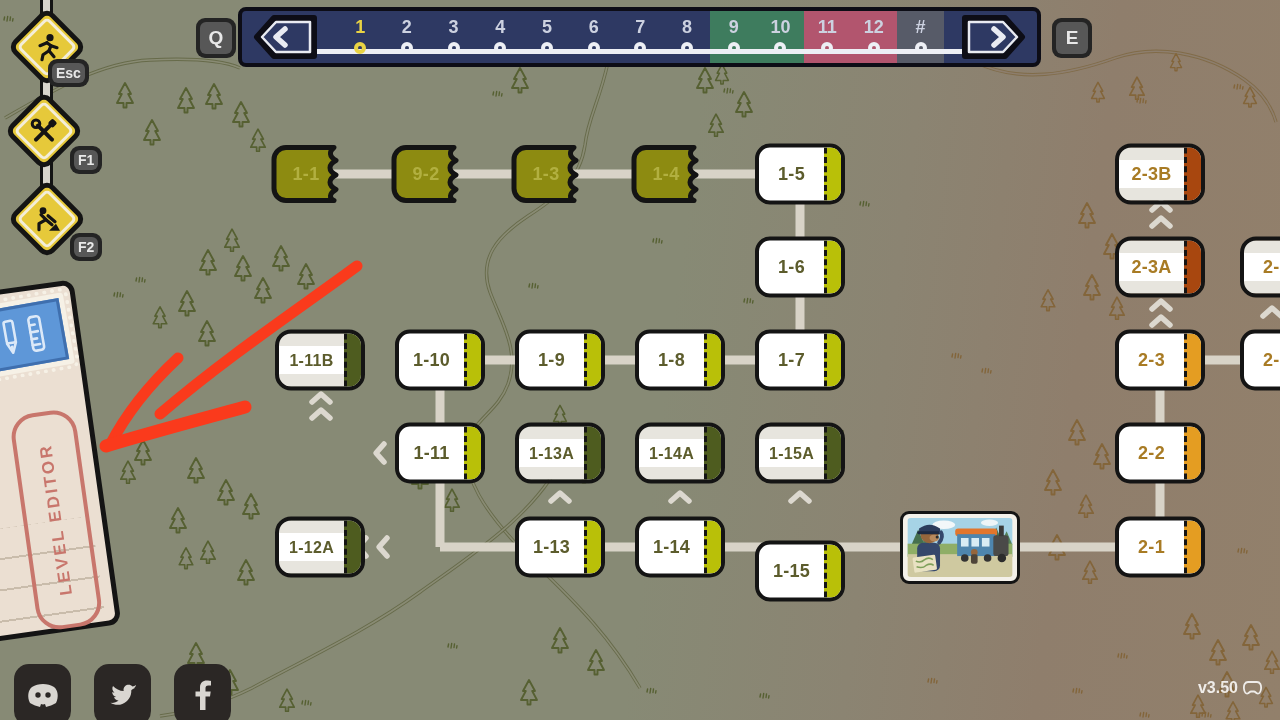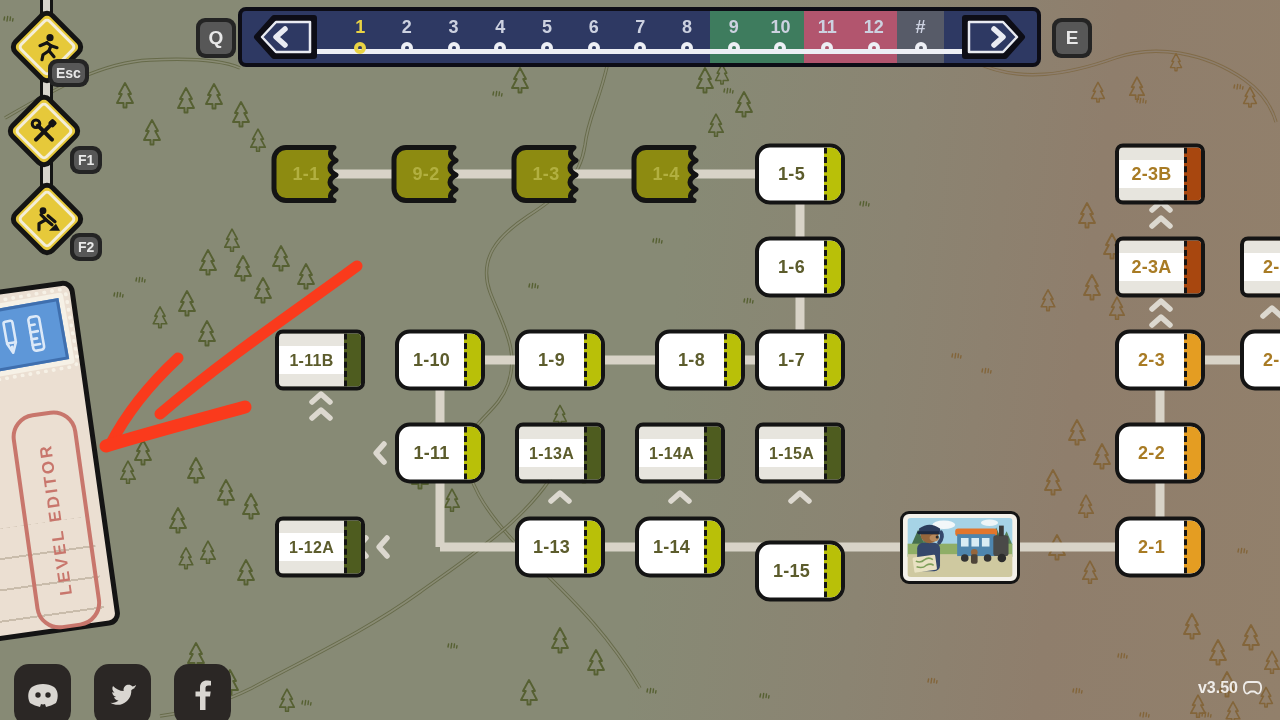--- a/index.html
+++ b/index.html
@@ -16,21 +16,21 @@
   #chevrons{position:absolute;inset:0;z-index:3;}
 
   
   .ticket{position:absolute;width:90px;height:61px;transform:translate(-50%,-50%);z-index:4;cursor:pointer;}
   .ticket .tk{position:absolute;inset:0;background:#fff;border:4px solid #141414;border-radius:15px;overflow:hidden;}
   .ticket .stub{position:absolute;top:0;right:0;bottom:0;width:17px;border-left:3px dashed #141414;}
   .ticket .label{position:absolute;left:0;right:17px;top:0;bottom:0;display:flex;align-items:center;justify-content:center;
                  font-weight:800;font-size:18px;letter-spacing:.3px;color:#5c5c2c;}
   .ticket.open1 .stub{background:#b9c008;}
   .ticket.open2 .stub{background:#e49d22;}
-  .ticket.var1 .tk,.ticket.var2 .tk{border-radius:8px;
+  .ticket.var1 .tk,.ticket.var2 .tk{border-radius:16px;
         background:linear-gradient(180deg,#e7e5de 0%,#e7e5de 24%,#fff 24%,#fff 76%,#e7e5de 76%);}
   .ticket.var1 .stub{background:#4e5c1f;}
   .ticket.var2 .stub{background:#a8470f;}
   .ticket.open2 .label,.ticket.var2 .label{color:#a87b24;}
   .ticket.long .label{font-size:16px;}
   .ticket.done .label{position:absolute;left:0;width:72px;top:0;bottom:0;right:auto;color:#b2b040;}
 
   
   .comic{left:900px;top:511px;width:120px;height:73px;background:#f4f1ea;border:3px solid #141414;
          border-radius:9px;padding:4px;z-index:4;cursor:pointer;}
@@ -483,21 +483,21 @@
         <div class="stub"></div>
         <span class="label">1-6</span>
       </div>
     </div>
     <div class="ticket open1" style="left: 800px; top: 360px;">
       <div class="tk">
         <div class="stub"></div>
         <span class="label">1-7</span>
       </div>
     </div>
-    <div class="ticket open1" style="left: 700px; top: 360px; border-radius: 14px;">
+    <div class="ticket open1" style="left: 680px; top: 360px; border-radius: 14px;">
       <div class="tk">
         <div class="stub"></div>
         <span class="label">1-8</span>
       </div>
     </div>
     <div class="ticket open1" style="left: 560px; top: 360px;">
       <div class="tk">
         <div class="stub"></div>
         <span class="label">1-9</span>
       </div>

